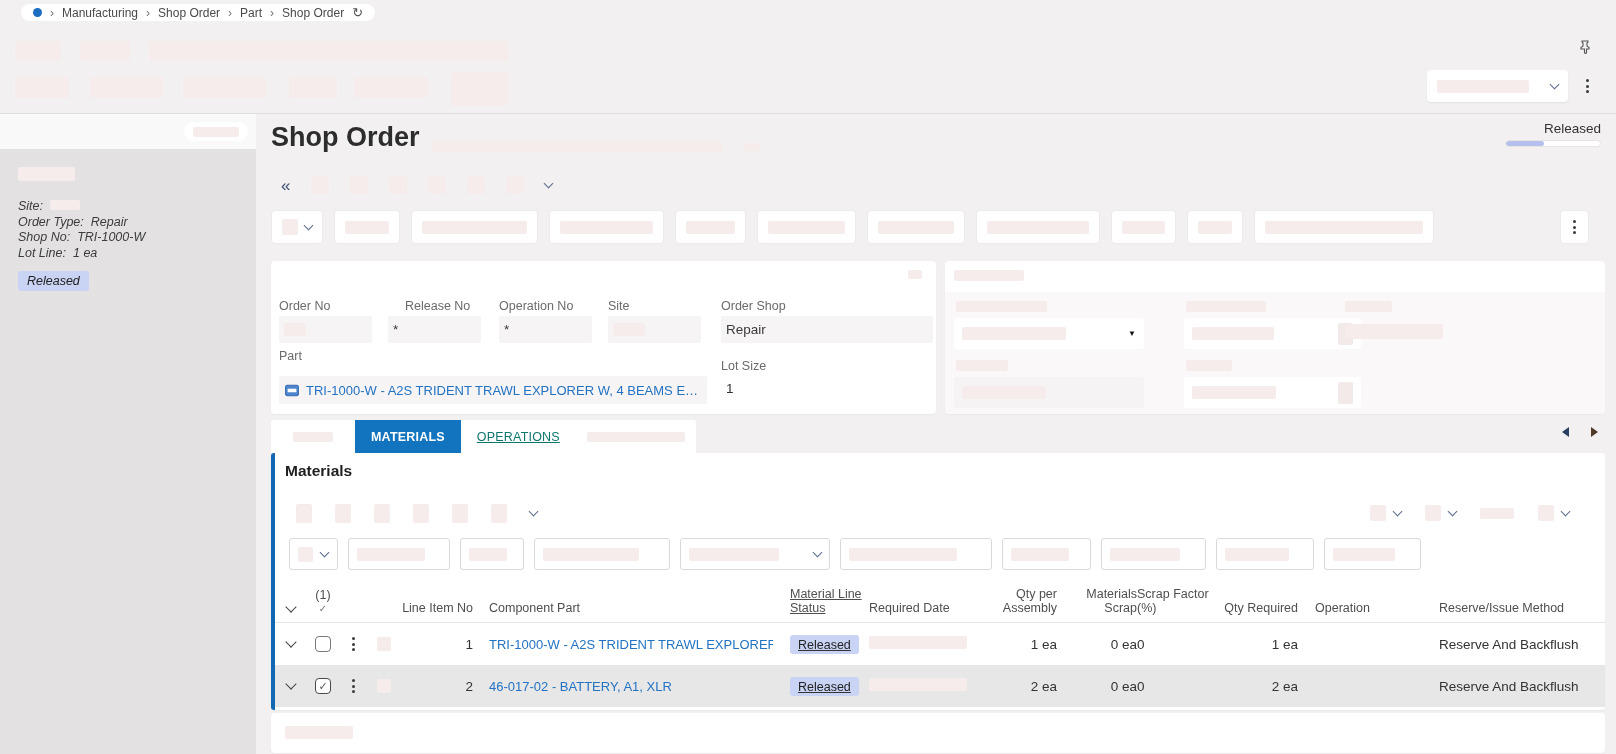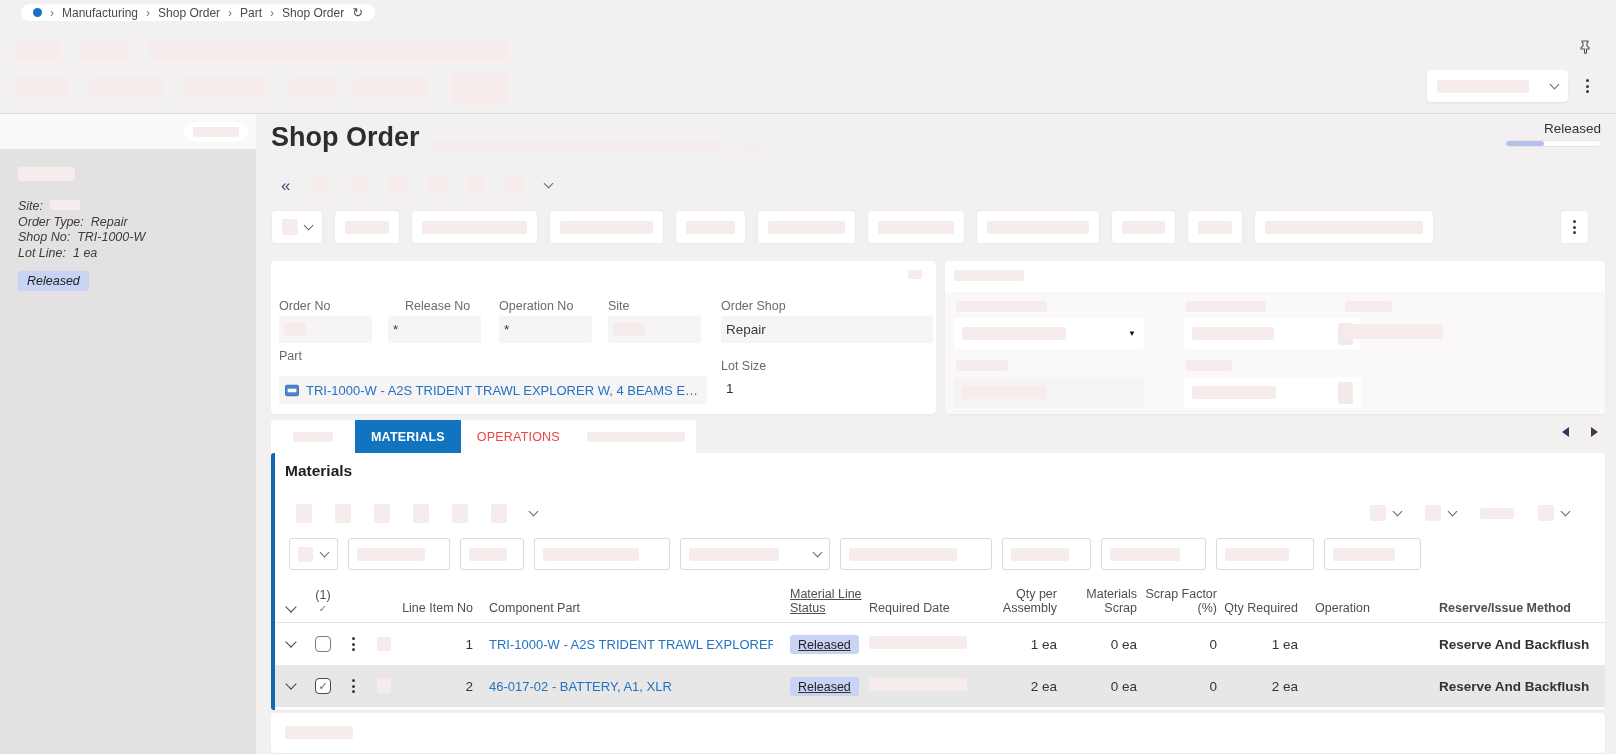--- a/index.html
+++ b/index.html
@@ -107,21 +107,21 @@
   .ic-box.grey { background:#f5f3f3; }
   .ic-sq { width:15px; height:22px; background:#f2e9e9; margin-left:auto; border-radius:2px; }
   .ic-tri { margin-left:auto; font-size:8px; color:#111; }
 
   
   .tab-strip { position:absolute; left:15px; top:306px; height:33px; display:flex; background:#fff;
                border-radius:3px 3px 0 0; }
   .tab-ph { display:flex; align-items:center; justify-content:center; }
   .tab { font-size:12.5px; letter-spacing:.2px; display:flex; align-items:center; padding:0 16px; cursor:pointer; }
   .tab.active { background:#1273bf; color:#fff; font-weight:bold; }
-  .tab.plain { color:#ef4444; }
+  .tab.plain { color:#0f766e;text-decoration:underline; }
   .tab-arrows { position:absolute; top:313px; left:1306px; display:flex; gap:22px; }
   .tri-left { width:0; height:0; border-top:5px solid transparent; border-bottom:5px solid transparent;
               border-right:7px solid #2b3f63; cursor:pointer; }
   .tri-right { width:0; height:0; border-top:5px solid transparent; border-bottom:5px solid transparent;
                border-left:7px solid #4f3a2a; cursor:pointer; }
 
   
   .materials-card { position:absolute; left:15px; top:339px; width:1334px; height:257px;
                     border-left:4px solid #1268b3; border-radius:3px; }
   .mat-title { position:absolute; left:10px; top:9px; font-size:15.5px; font-weight:bold; color:#1e1e1e; }
@@ -142,22 +142,22 @@
             padding-bottom:7px; font-size:12.5px; color:#4f4f4f; border-bottom:1px solid #e5e3e3; }
   .t-head .t-row-inner { display:flex; width:100%; align-items:flex-end; }
   .data-row { position:absolute; left:0; width:1330px; height:42px; font-size:13.5px; color:#333; }
   .data-row.r0 { top:170px; background:#fff; }
   .data-row.r1 { top:212px; background:#e8e7e8; }
   .c0{width:32px; display:flex; justify-content:center;} .c1{width:32px; display:flex; justify-content:center;}
   .c2{width:28px; display:flex; justify-content:center;} .c3{width:34px; display:flex; justify-content:center;}
   .c4{width:72px; text-align:right;} .c5{width:300px; padding-left:16px; padding-right:16px; overflow:hidden;}
   .c6{width:96px; padding-left:17px;text-decoration:underline;} .c7{width:116px;}
   .c8{width:72px; text-align:right;} .c9{width:80px; text-align:right;}
-  .c10{width:80px; text-align:right;} .c11{width:81px; text-align:right;}
-  .c12{width:100px; padding-left:17px;} .c13{flex:1; padding-left:41px;font-weight:bold;}
+  .c10{width:80px; text-align:left;} .c11{width:81px; text-align:right;}
+  .c12{width:100px; padding-left:17px;} .c13{flex:1; padding-left:41px;}
   .sel-head { display:flex; flex-direction:column; align-items:center; line-height:13px; }
   .sel-check { font-size:10px; color:#777; }
   .row-chev { width:8px; height:8px; border-right:1.6px solid #444; border-bottom:1.6px solid #444;
               transform:rotate(45deg); margin-top:-4px; cursor:pointer; }
   .cb { width:16px; height:16px; border:1.5px solid #7a7a7a; border-radius:4px; background:#fff;
         display:flex; align-items:center; justify-content:center; cursor:pointer; }
   .cb.checked { border-color:#4a4a4a; }
   .cb .mark { font-size:11px; color:#555; line-height:1; }
   .badge { background:#c9d3f3; color:#222; font-size:12.5px; padding:2.5px 8px; border-radius:3px; }
   .cell-ph { width:98px; height:13px; }

